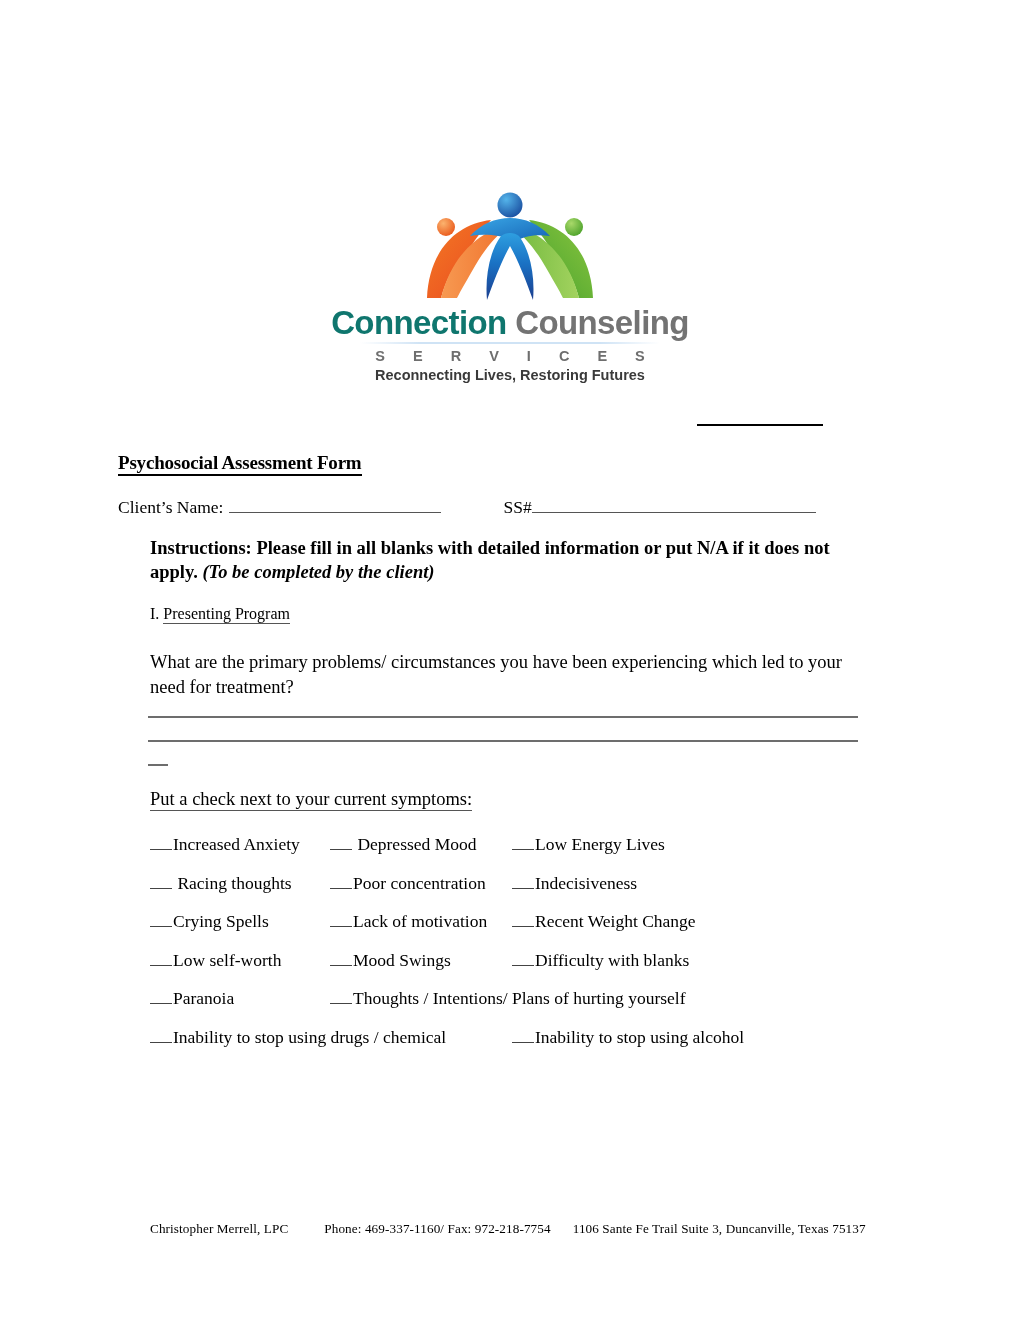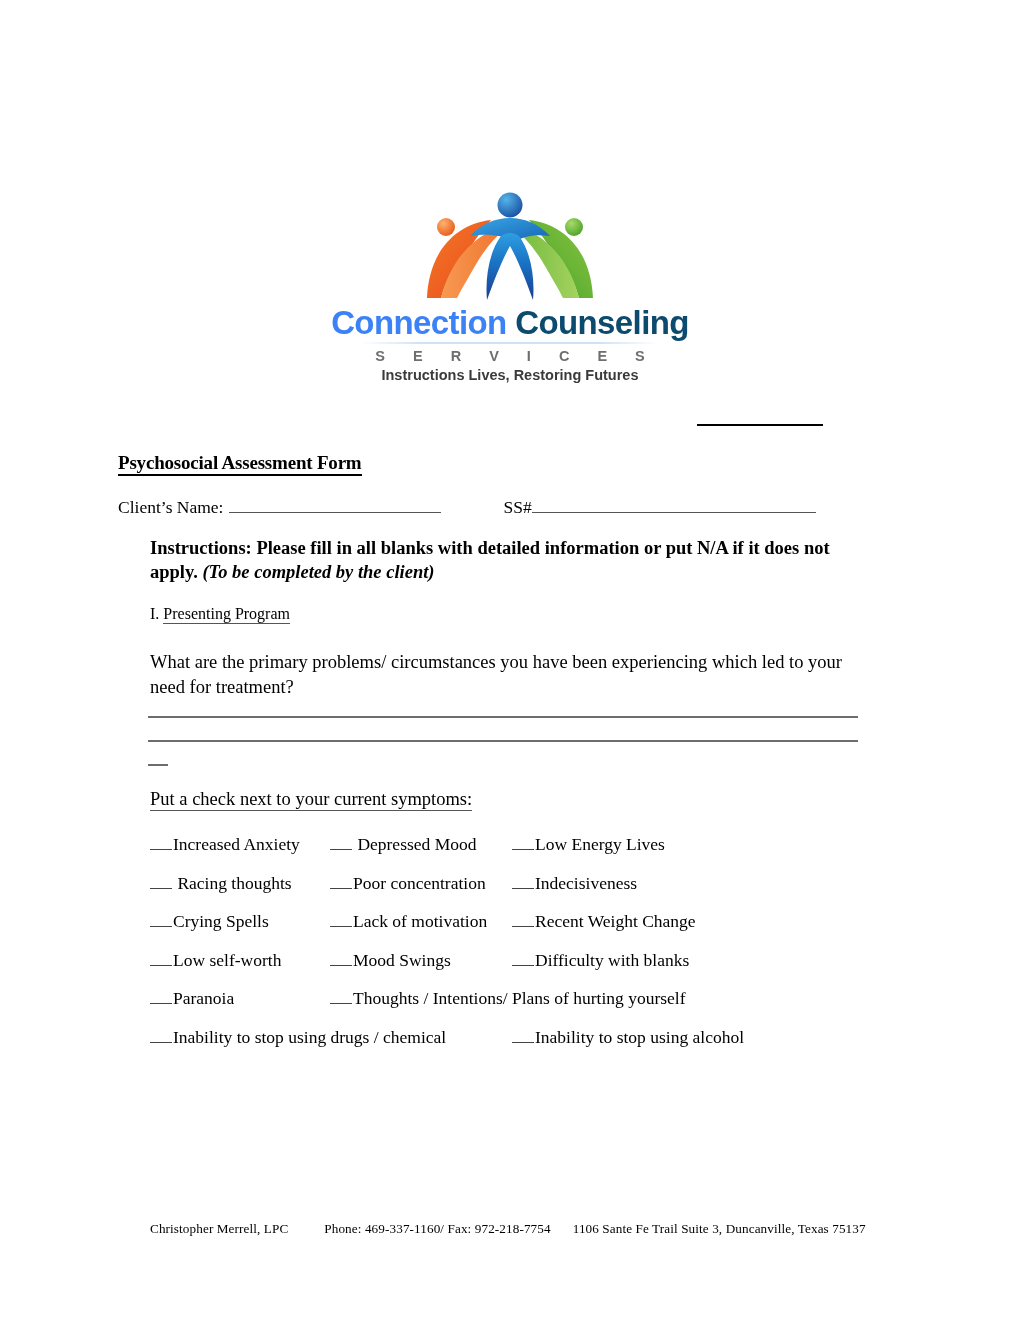--- a/index.html
+++ b/index.html
@@ -33,22 +33,22 @@
   }
   #logo-wordmark {
     margin-top: 2px;
     font-family: "Liberation Sans", "DejaVu Sans", sans-serif;
     font-weight: bold;
     font-size: 33px;
     letter-spacing: -0.6px;
     line-height: 1.05;
     white-space: nowrap;
   }
-  .word-connection { color: #3b82f6; }
-  .word-counseling { color: #0c4a6e; }
+  .word-connection { color: #0f766e; }
+  .word-counseling { color: #737373; }
   #logo-rule {
     width: 300px;
     height: 2px;
     margin: 1px auto 0 auto;
     background: linear-gradient(to right, rgba(255,255,255,0), #cfe3f5 20%, #cfe3f5 80%, rgba(255,255,255,0));
   }
   #logo-services {
     font-family: "Liberation Sans", "DejaVu Sans", sans-serif;
     font-size: 14.5px;
     font-weight: bold;
@@ -290,21 +290,21 @@
     <circle cx="95" cy="19" r="12.5" fill="url(#hBl)"></circle>
   </svg>
 
   <div id="logo-wordmark">
     <span class="word-connection">Connection</span><span>&nbsp;</span><span class="word-counseling">Counseling</span>
   </div>
 
   <div id="logo-rule"></div>
 
   <div id="logo-services">S E R V I C E S</div>
-  <div id="logo-tagline">Instructions Lives, Restoring Futures</div>
+  <div id="logo-tagline">Reconnecting Lives, Restoring Futures</div>
 </div>
 
 <div id="doc">
 
   <div id="date-line"></div>
 
   <div id="form-title">
     <span class="t">Psychosocial Assessment Form </span>
   </div>
 

